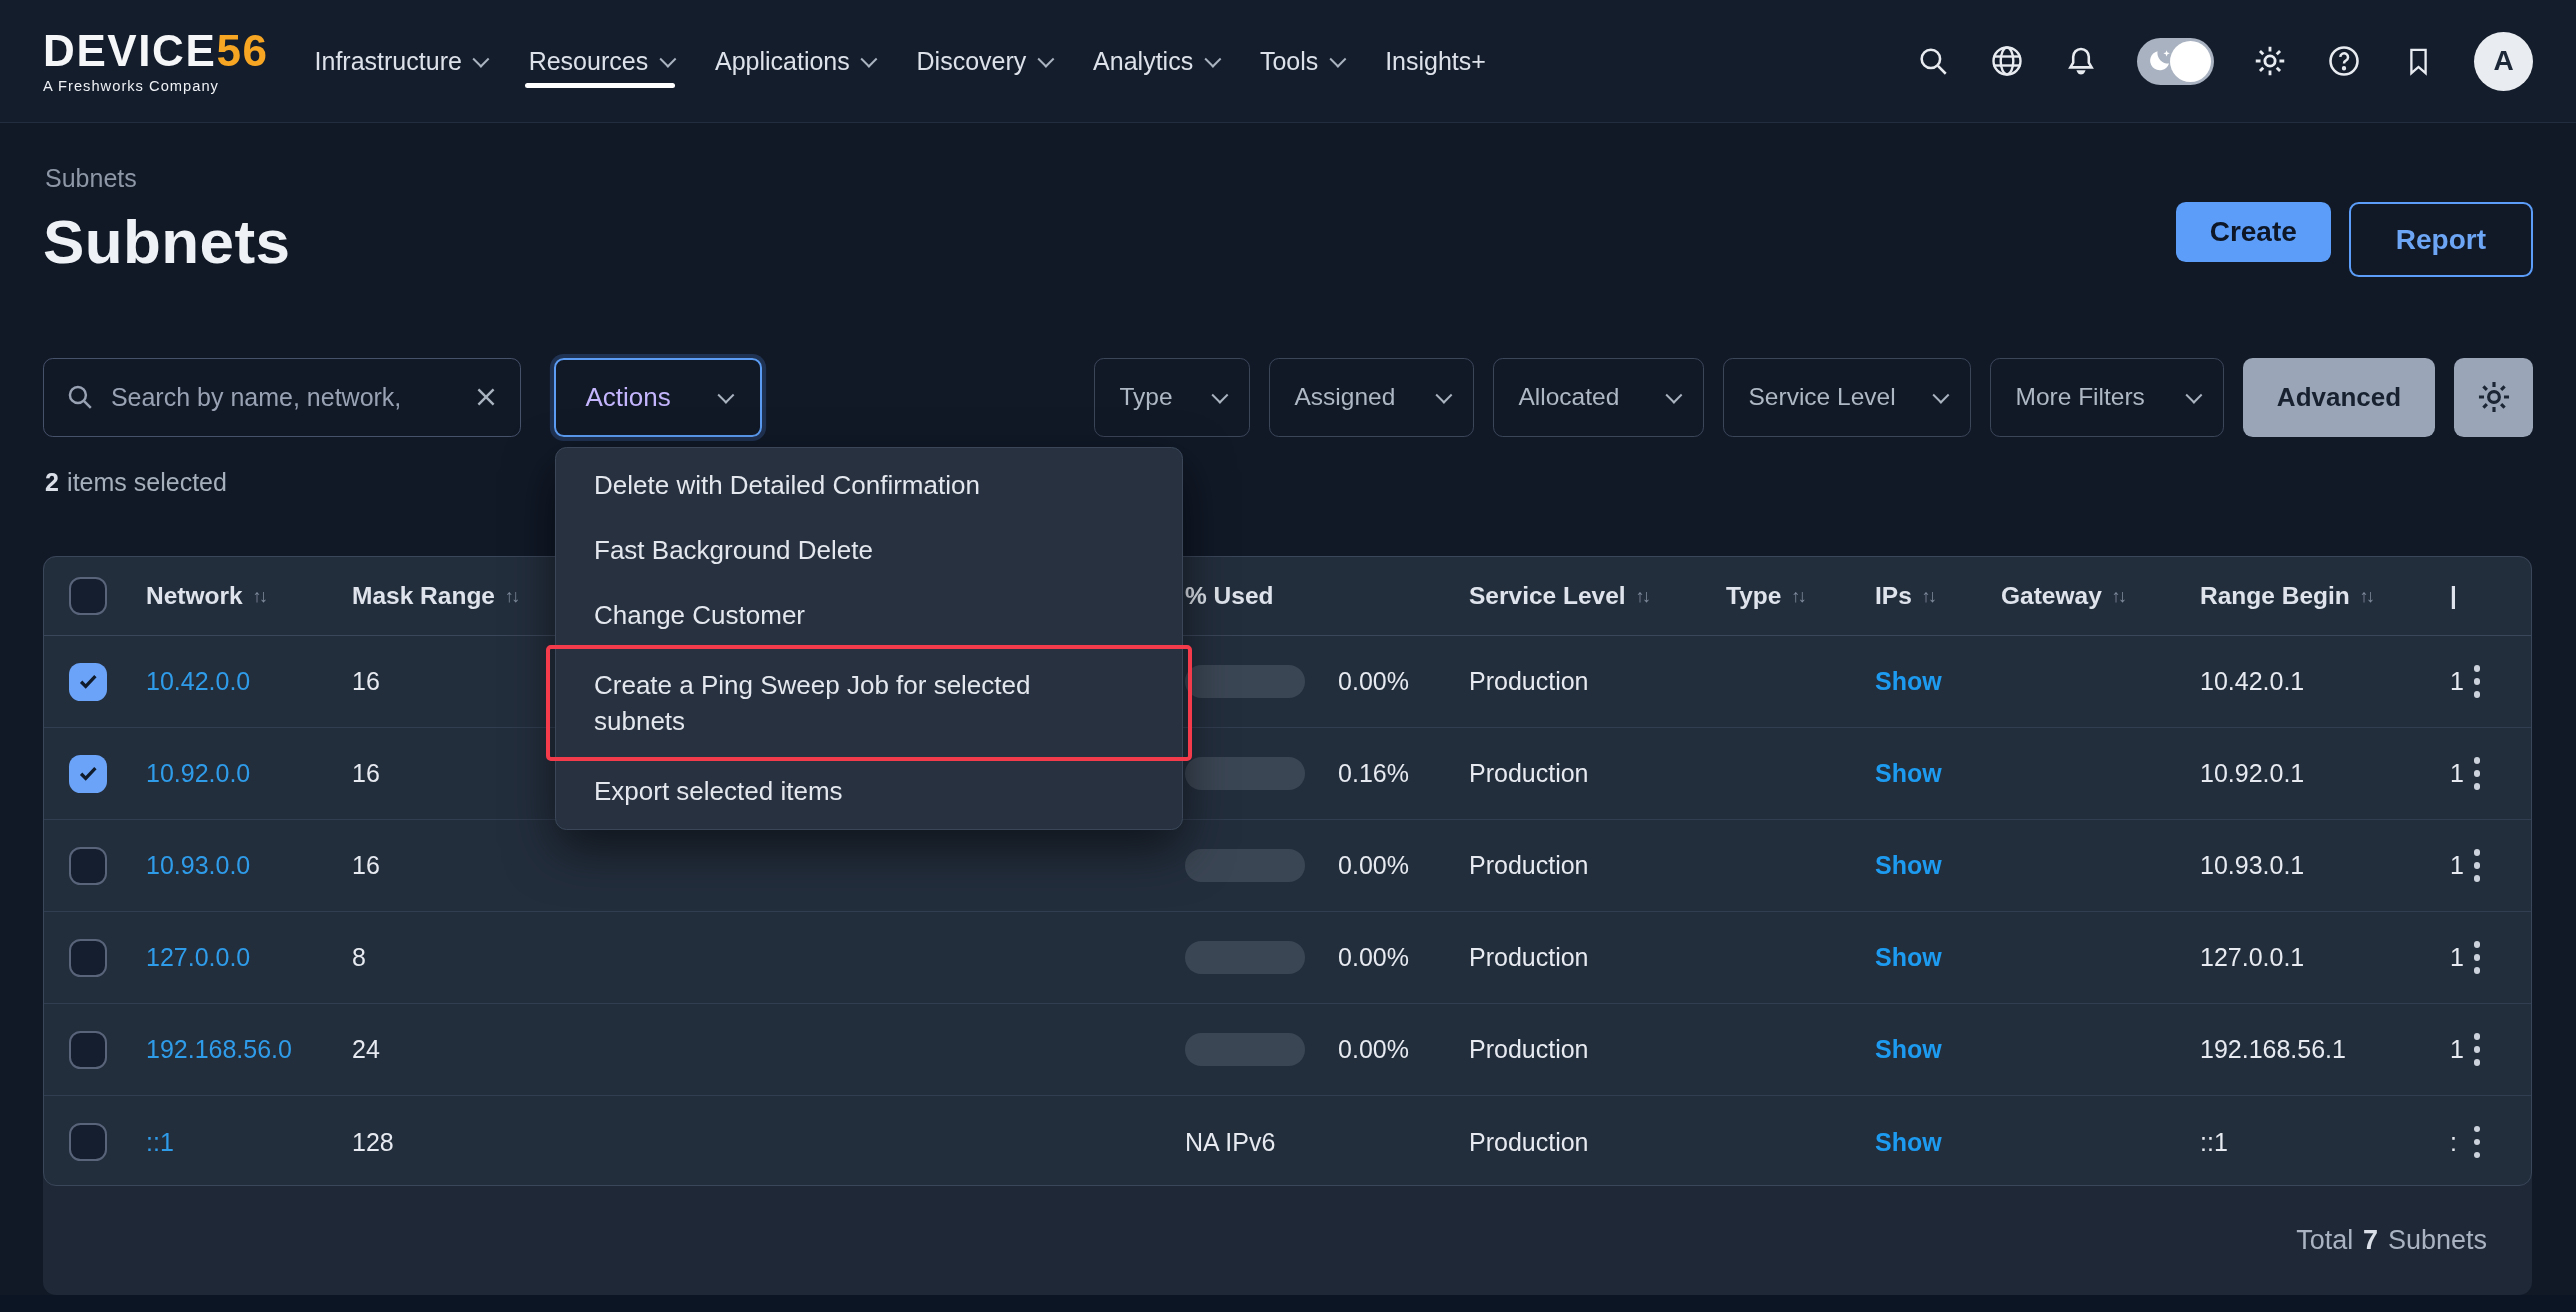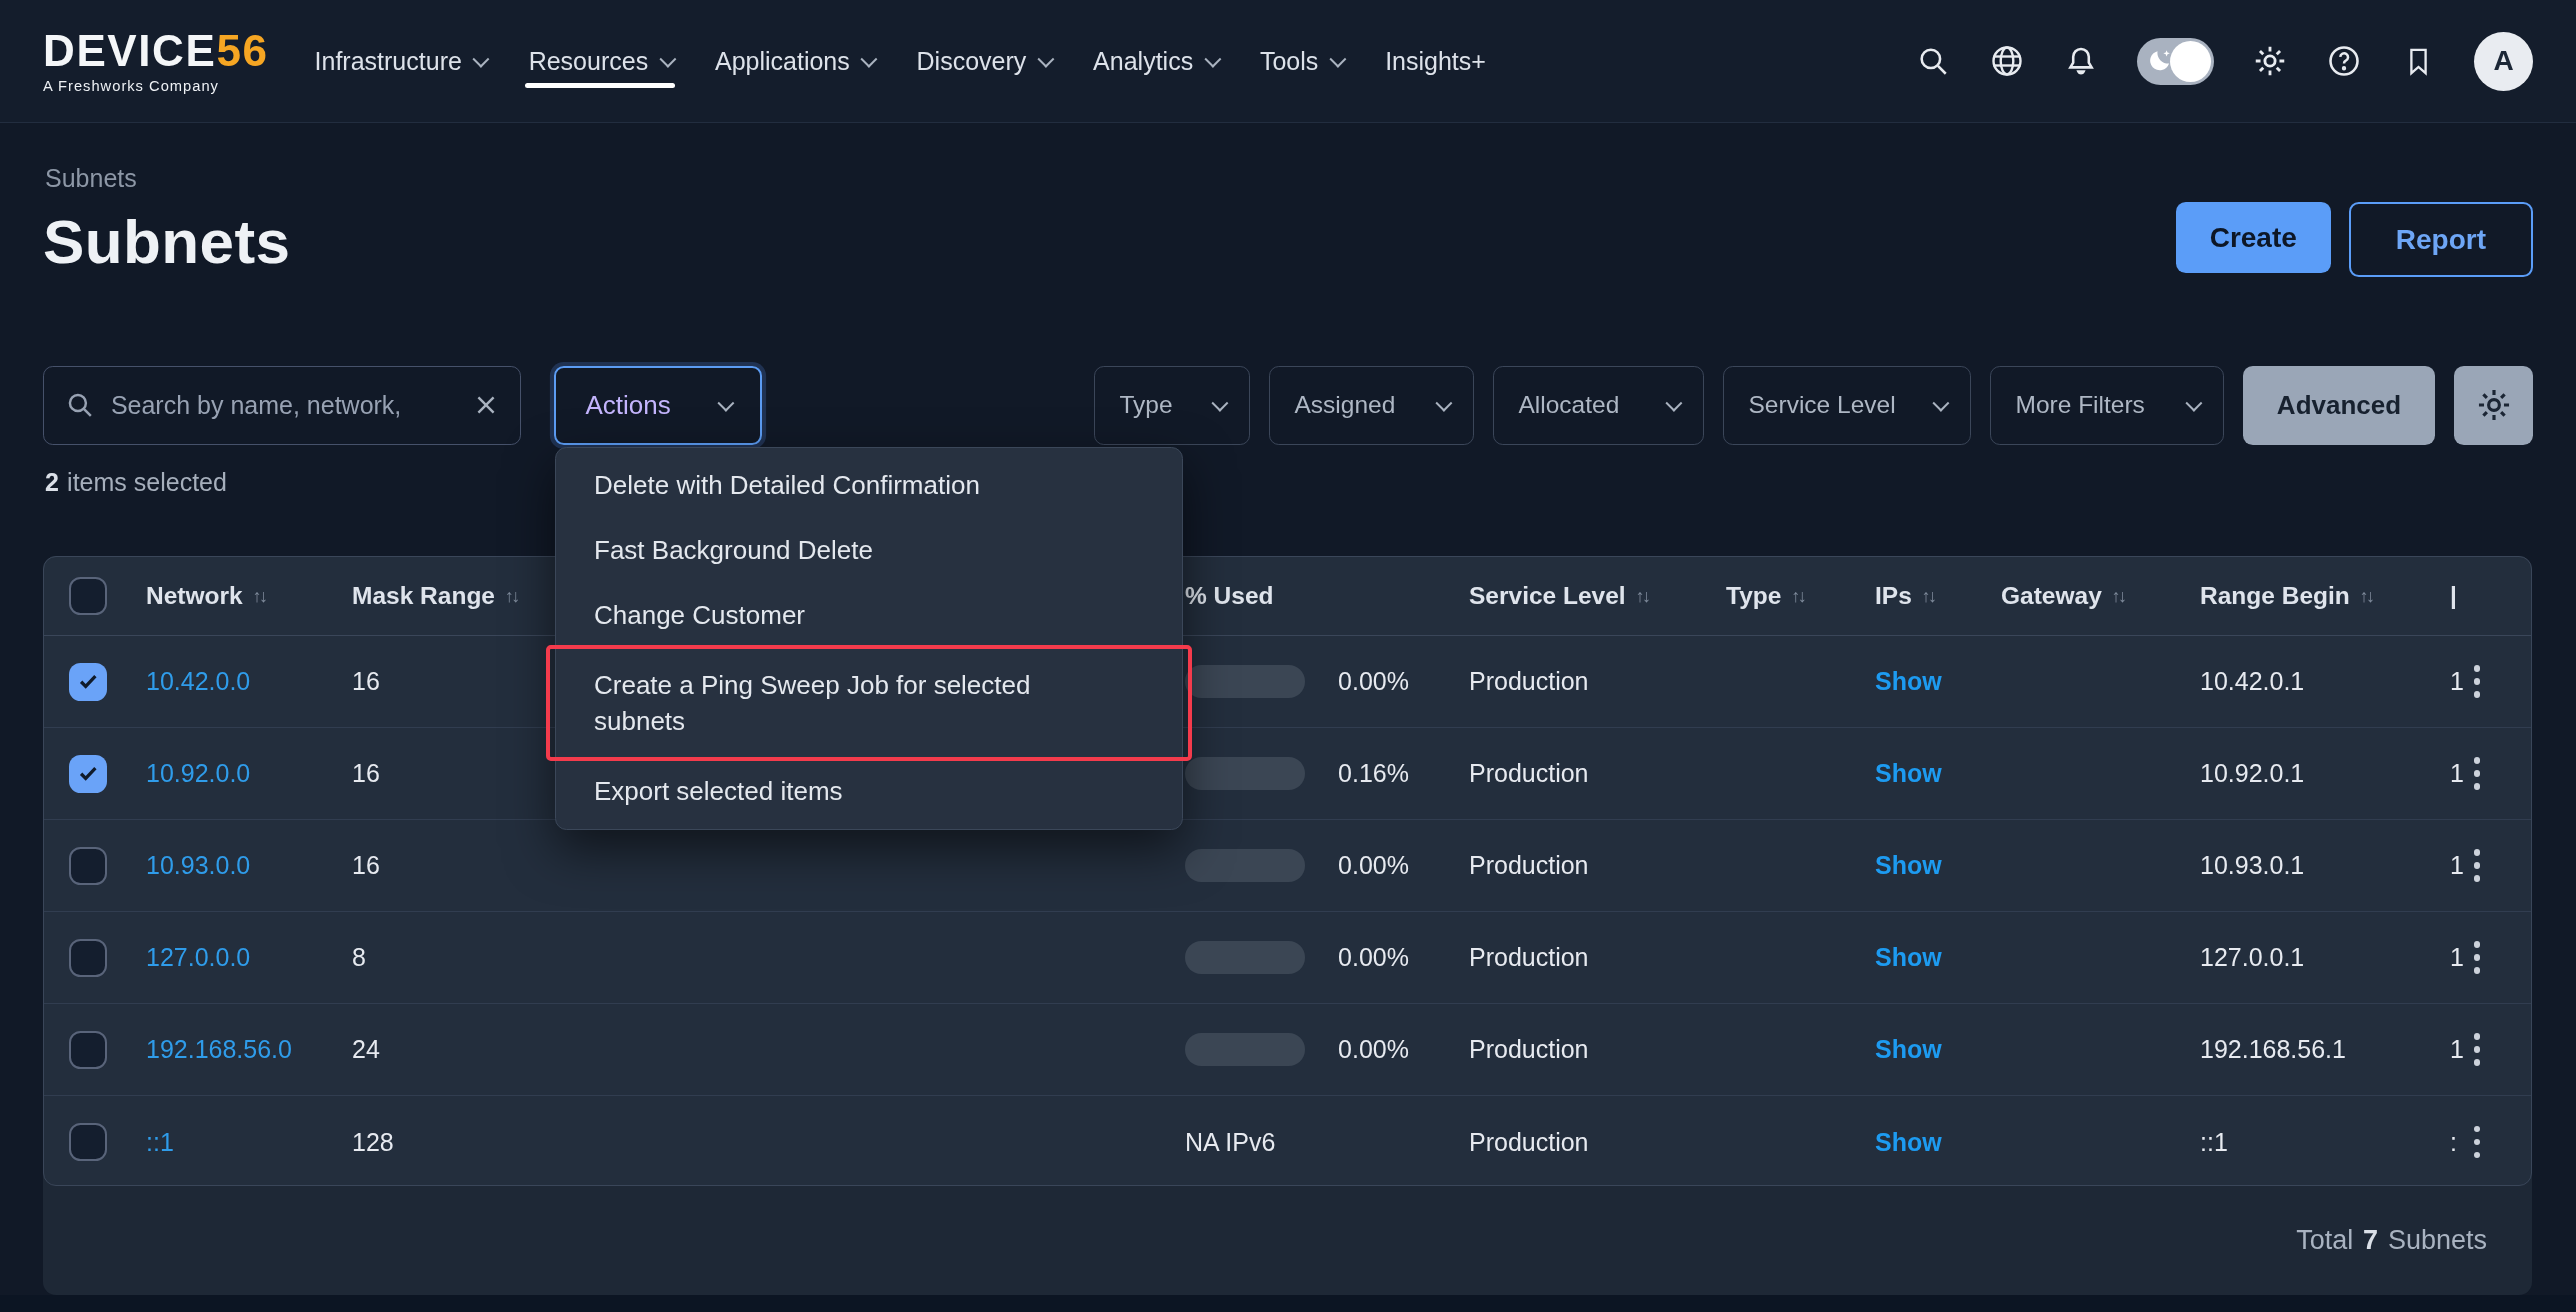--- a/index.html
+++ b/index.html
@@ -36,27 +36,27 @@
     cursor:pointer; flex-shrink:0; }
   .toggle .knob { position:absolute; top:3.3px; right:3.3px; width:41px; height:41px; border-radius:50%; background:#ffffff; }
   .toggle svg { position:absolute; left:6.5px; top:8.2px; }
   .avatar { width:59px; height:59px; border-radius:50%; background:#e9ecf1; color:#1c2737;
     display:flex; align-items:center; justify-content:center; font-size:28px; font-weight:700; cursor:pointer; }
 
   
   .breadcrumb { position:absolute; left:45px; top:164px; font-size:25px; color:#8d97a6; cursor:pointer; }
   .page-title { position:absolute; left:43px; top:206px; font-size:62px; font-weight:700; color:#eef1f5; letter-spacing:0.4px; }
   .head-actions { position:absolute; right:43px; top:202px; display:flex; gap:18px; }
-  .btn-create { min-width:155px; height:71px; border-radius:9.8px; background:#5b9df8; color:#0d1727;
+  .btn-create { min-width:155px; height:60px; border-radius:9.8px; background:#5b9df8; color:#0d1727;
     font-size:28px; font-weight:700; display:flex; align-items:center; justify-content:center; cursor:pointer; padding:0 33px;}
   .btn-report { min-width:151px; height:75px; border-radius:9.8px; background:transparent; border:2.5px solid #5b9df8;
     color:#6ea6f6; font-size:28px; font-weight:700; display:flex; align-items:center; justify-content:center; cursor:pointer; padding:0 45px;}
 
   
-  .toolbar { position:absolute; left:43px; right:43px; top:364px; height:82px; display:flex; align-items:center; }
+  .toolbar { position:absolute; left:43px; right:43px; top:356px; height:82px; display:flex; align-items:center; }
   .searchbox { width:478px; height:79px; border:1.6px solid #46516a; border-radius:9.8px;
     display:flex; align-items:center; gap:16.4px; padding:0 21px; }
   .searchbox input { flex:1; background:transparent; border:0; outline:none; color:#cfd5de;
     font-size:25px; font-family:inherit; min-width:0; }
   .searchbox input::placeholder { color:#98a2b3; }
   .icon-btn-plain { cursor:pointer; color:#aab3c0; flex-shrink:0; }
   .actions-btn { margin-left:33px; width:208px; height:79px; border:2.5px solid #5c9cf3; border-radius:9.8px;
     box-shadow:0 0 0 4.1px rgba(86,142,235,0.22); display:flex; align-items:center; justify-content:space-between;
     padding:0 29.5px; font-size:26px; color:#c4b5fd; cursor:pointer; }
   .filters { margin-left:auto; display:flex; align-items:center; gap:19px; }

